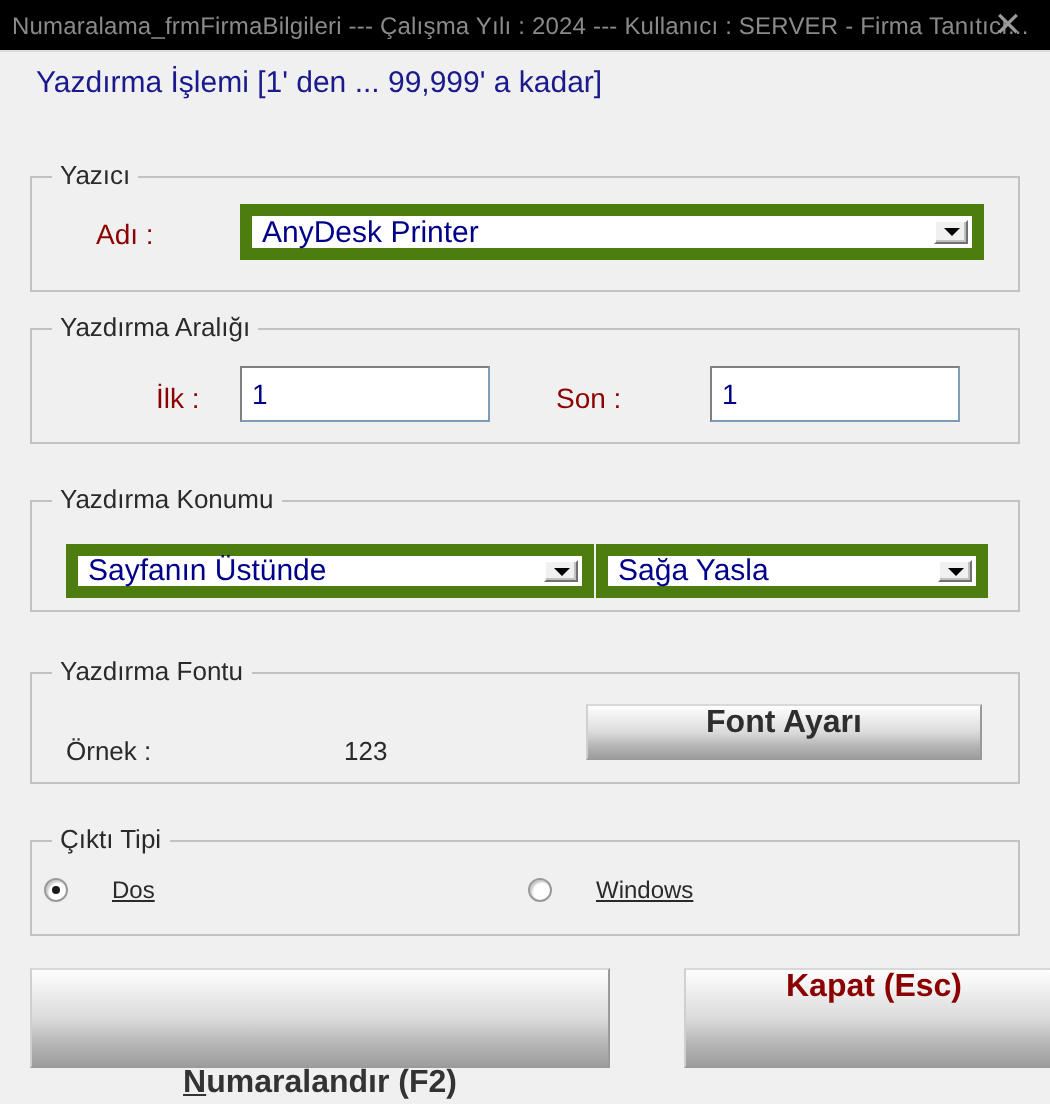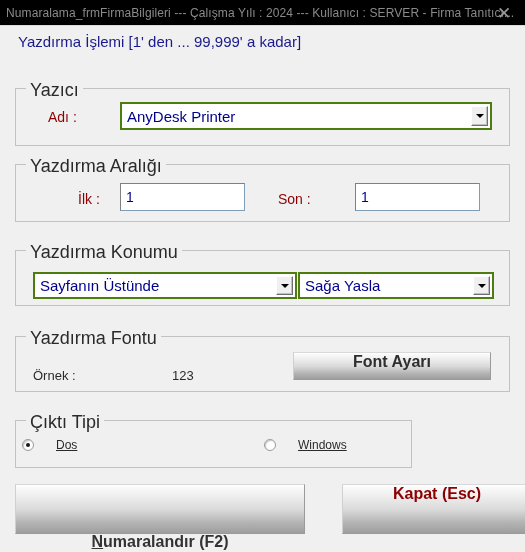--- a/index.html
+++ b/index.html
@@ -69,30 +69,30 @@
     border: 1px solid #c2c2c2;
     box-sizing: border-box;
     background: transparent;
   }
   .group > .legend {
     position: absolute;
     top: -9px;
     left: 10px;
     background: #f0f0f0;
     padding: 0 4px;
-    font-size: 18px;
+    font-size: 13px;
     color: #2a2a2a;
     white-space: nowrap;
   }
 
   #grp-printer  { left: 15px; top: 88px;  width: 495px; height: 58px; }
   #grp-range    { left: 15px; top: 164px; width: 495px; height: 58px; }
   #grp-position { left: 15px; top: 250px; width: 495px; height: 56px; }
   #grp-font     { left: 15px; top: 336px; width: 495px; height: 56px; }
-  #grp-output   { left: 15px; top: 420px; width: 397px; height: 48px; }
+  #grp-output   { left: 15px; top: 420px; width: 495px; height: 48px; }
 
   
   .lbl-red {
     position: absolute;
     color: #8b0000;
     font-size: 14px;
     white-space: nowrap;
   }
   .lbl-dark {
     position: absolute;
@@ -116,21 +116,21 @@
     padding-left: 5px;
     overflow: hidden;
     white-space: nowrap;
   }
   .field.small { font-size: 14px; }
 
   
   .combo {
     position: absolute;
     background: #ffffff;
-    border: 2px solid #4d7c0f;
+    border: 6px solid #4d7c0f;
     box-sizing: border-box;
     display: flex;
     align-items: center;
   }
   .combo .combo-text {
     flex: 1;
     color: #00008b;
     font-size: 15px;
     padding-left: 5px;
     white-space: nowrap;

